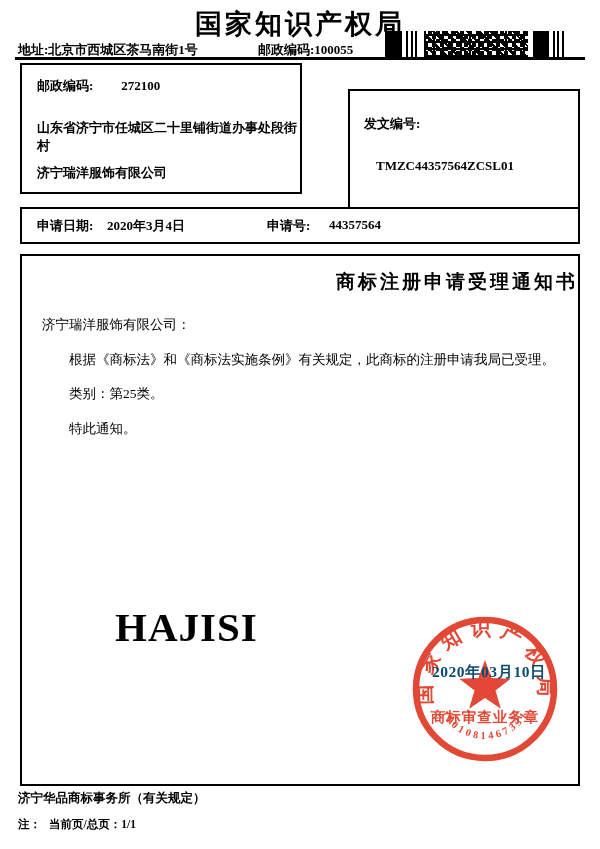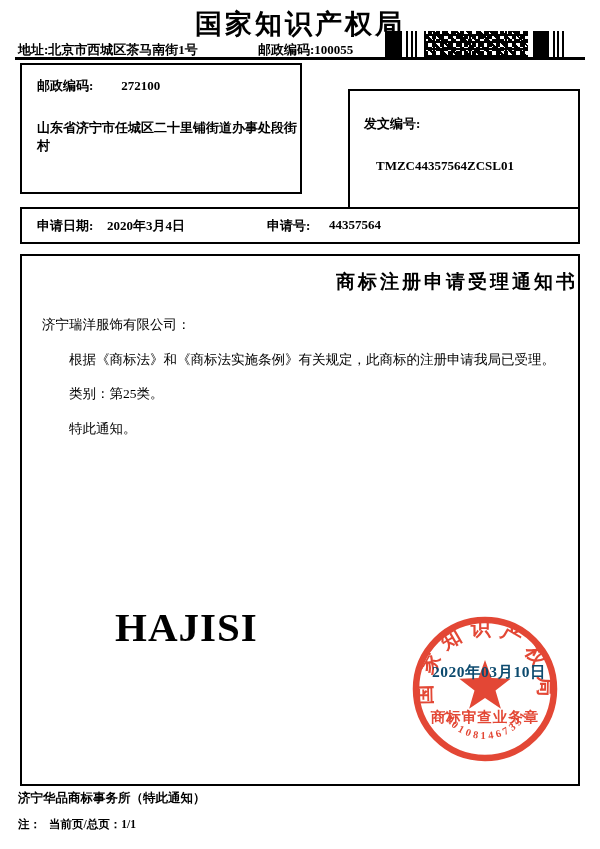--- a/index.html
+++ b/index.html
@@ -78,20 +78,21 @@
   <div class="bc-block2"></div>
   <div class="bc-bars"></div>
 </div>
 <div class="header-rule"></div>
 
 <div class="box recipient-box">
   <div class="rb-row1">
     <span>邮政编码:</span><span class="val">272100</span>
   </div>
   <div class="rb-row2">山东省济宁市任城区二十里铺街道办事处段街村</div>
+  <div class="rb-row3">济宁瑞洋服饰有限公司</div>
 </div>
 
 <div class="box dispatch-box">
   <div class="db-label">发文编号:</div>
   <div class="db-value">TMZC44357564ZCSL01</div>
 </div>
 
 <div class="box app-box">
   <span class="ab-date-label">申请日期:</span>
   <span class="ab-date-value">2020年3月4日</span>
@@ -123,17 +124,17 @@
     </text>
     <path d="M78,49 L84.5,67.1 L103.7,67.7 L88.5,79.4 L93.9,97.8 L78,87 L62.1,97.8 L67.5,79.4 L52.3,67.7 L71.5,67.1 Z" fill="#e13a26"></path>
     <text x="78" y="111" font-size="14.5" font-weight="700" fill="#e13a26" text-anchor="middle" letter-spacing="1">商标审查业务章</text>
     <text font-size="10.5" font-weight="700" fill="#e13a26" letter-spacing="3" text-anchor="middle">
       <textPath href="#arcBottom" startOffset="50%">1101081467331</textPath>
     </text>
   </svg>
 </div>
 <div class="seal-date">2020年03月10日</div>
 
-<div class="agency">济宁华品商标事务所（特此通知）</div>
+<div class="agency">济宁华品商标事务所（有关规定）</div>
 <div class="note-row">
   <span class="note-label">注：</span>
   <span class="page-ind">当前页/总页：1/1</span>
 </div>
 
 </body></html>

